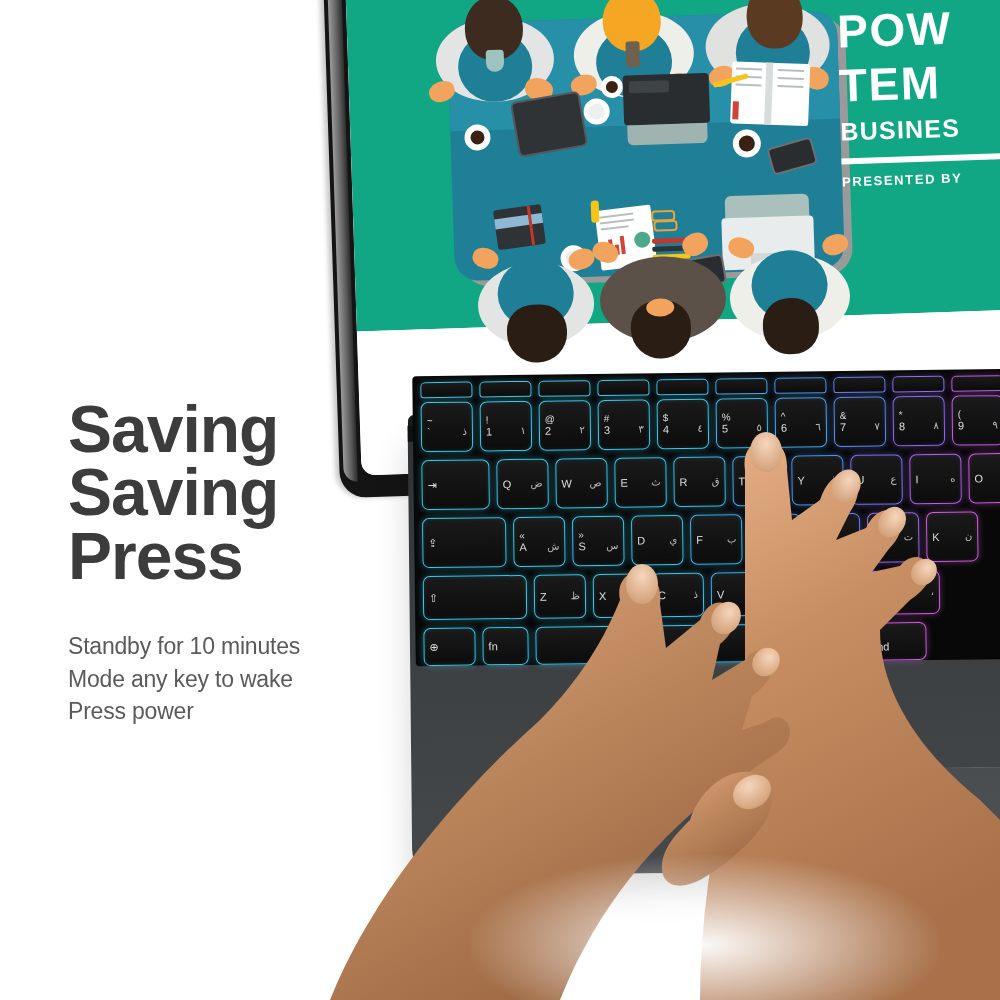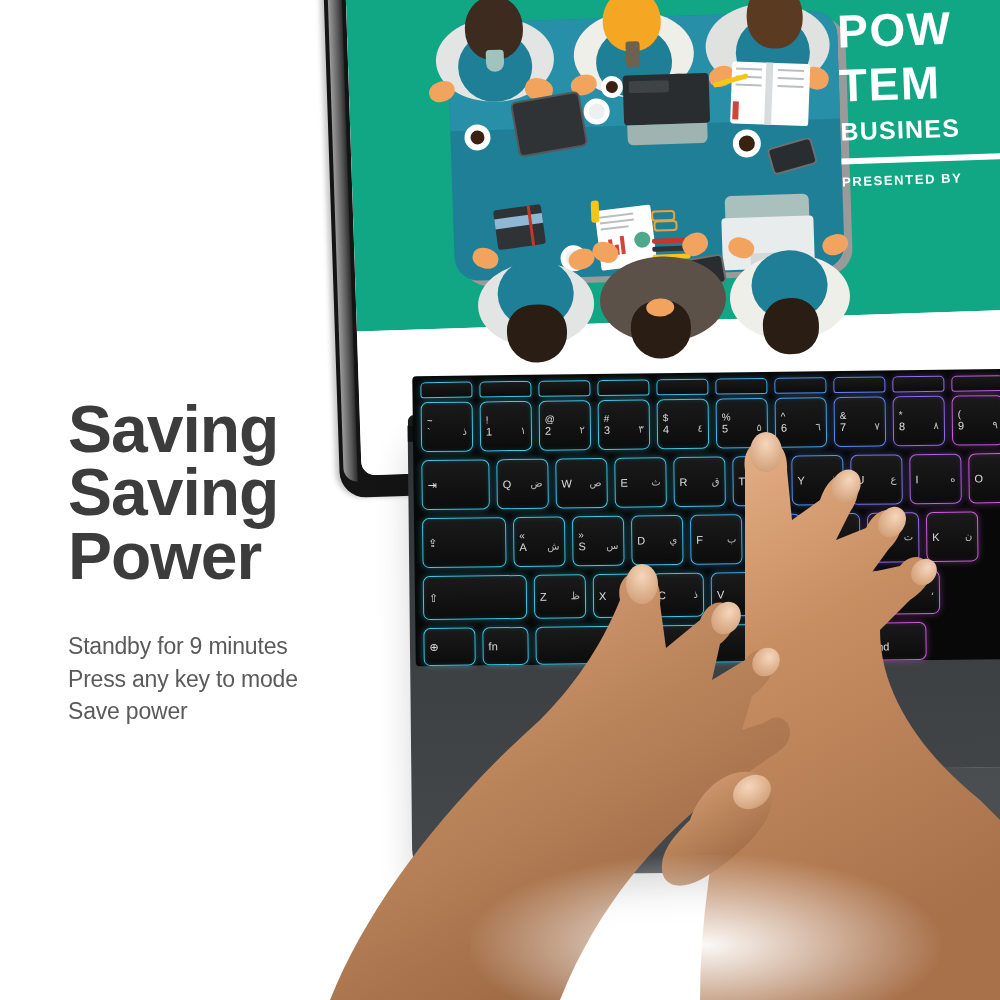--- a/index.html
+++ b/index.html
@@ -609,22 +609,22 @@
       <path d="M690,820 C700,790 726,770 748,772 C770,774 778,794 768,816
                C758,838 726,866 700,880 C676,892 660,884 662,864 C664,846 678,832 690,820 Z" fill="url(#skinB)"></path>
       <ellipse cx="752" cy="792" rx="20" ry="16" fill="url(#ftip)" transform="rotate(-32 752 792)"></ellipse>
     </g>
   </svg>
 
   <div class="text-panel">
     <h1 class="headline">
       <span class="hl-2">Saving</span>
       <span class="hl-3">Saving</span>
-      <span class="hl-4">Power</span>
+      <span class="hl-4">Press</span>
     </h1>
     <div class="body-copy">
-      <span>Standby for 9 minutes</span>
-      <span>Press any key to mode</span>
-      <span>Save power</span>
+      <span>Standby for 10 minutes</span>
+      <span>Mode any key to wake</span>
+      <span>Press power</span>
     </div>
   </div>
 
 </div>
 
 </body></html>

